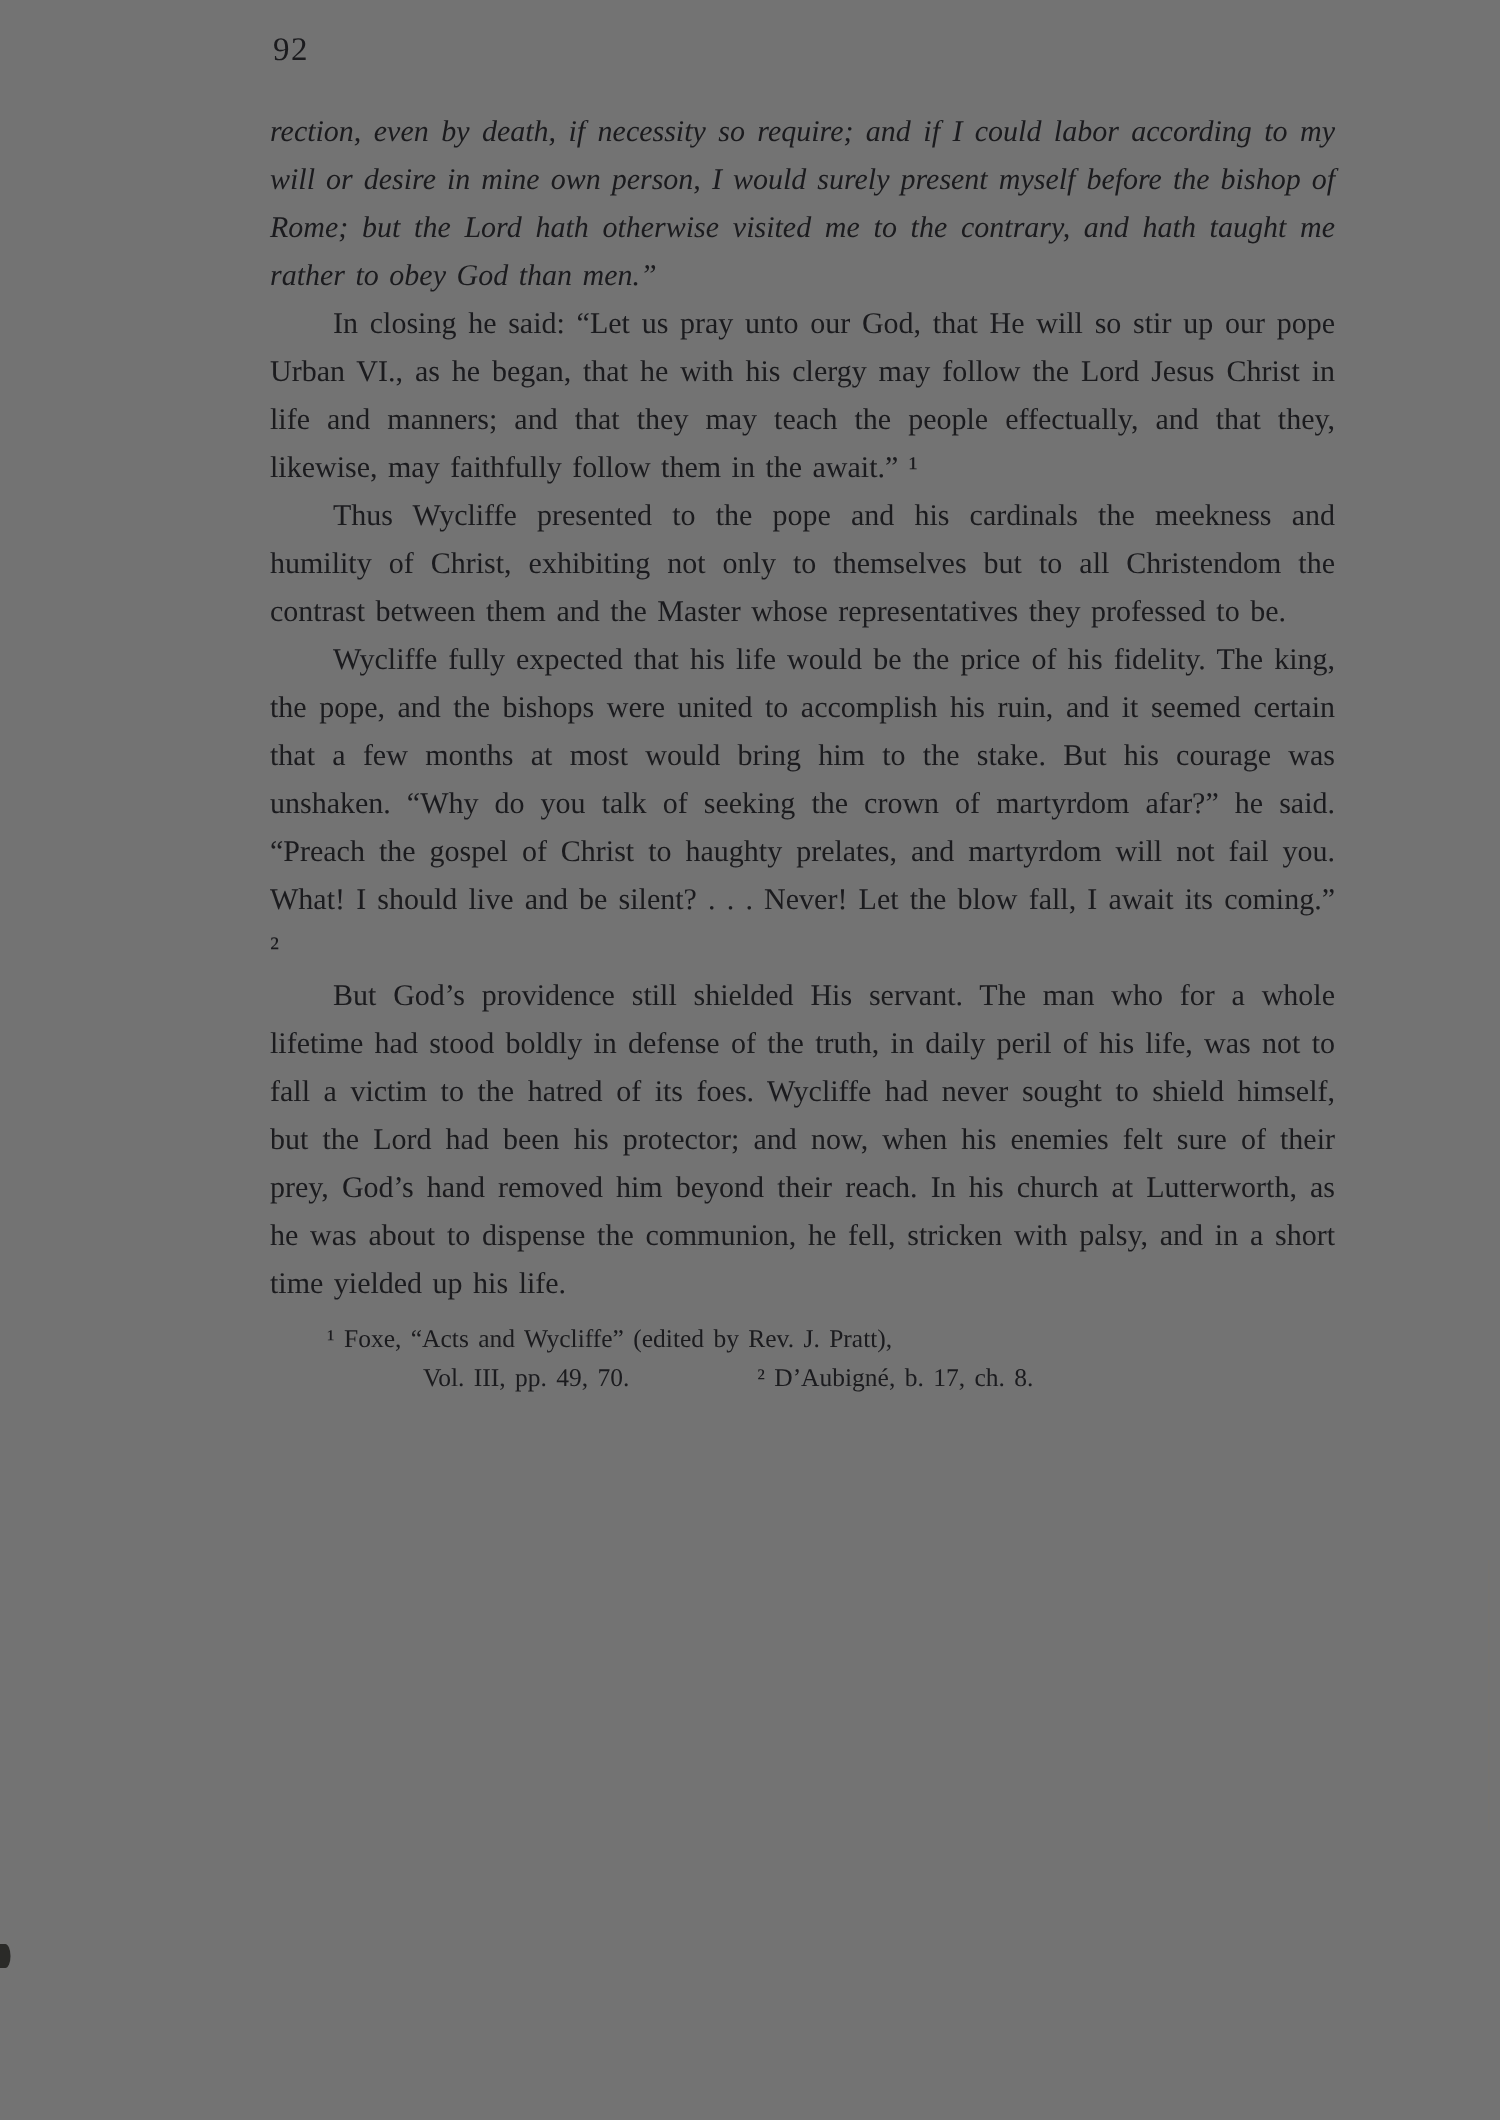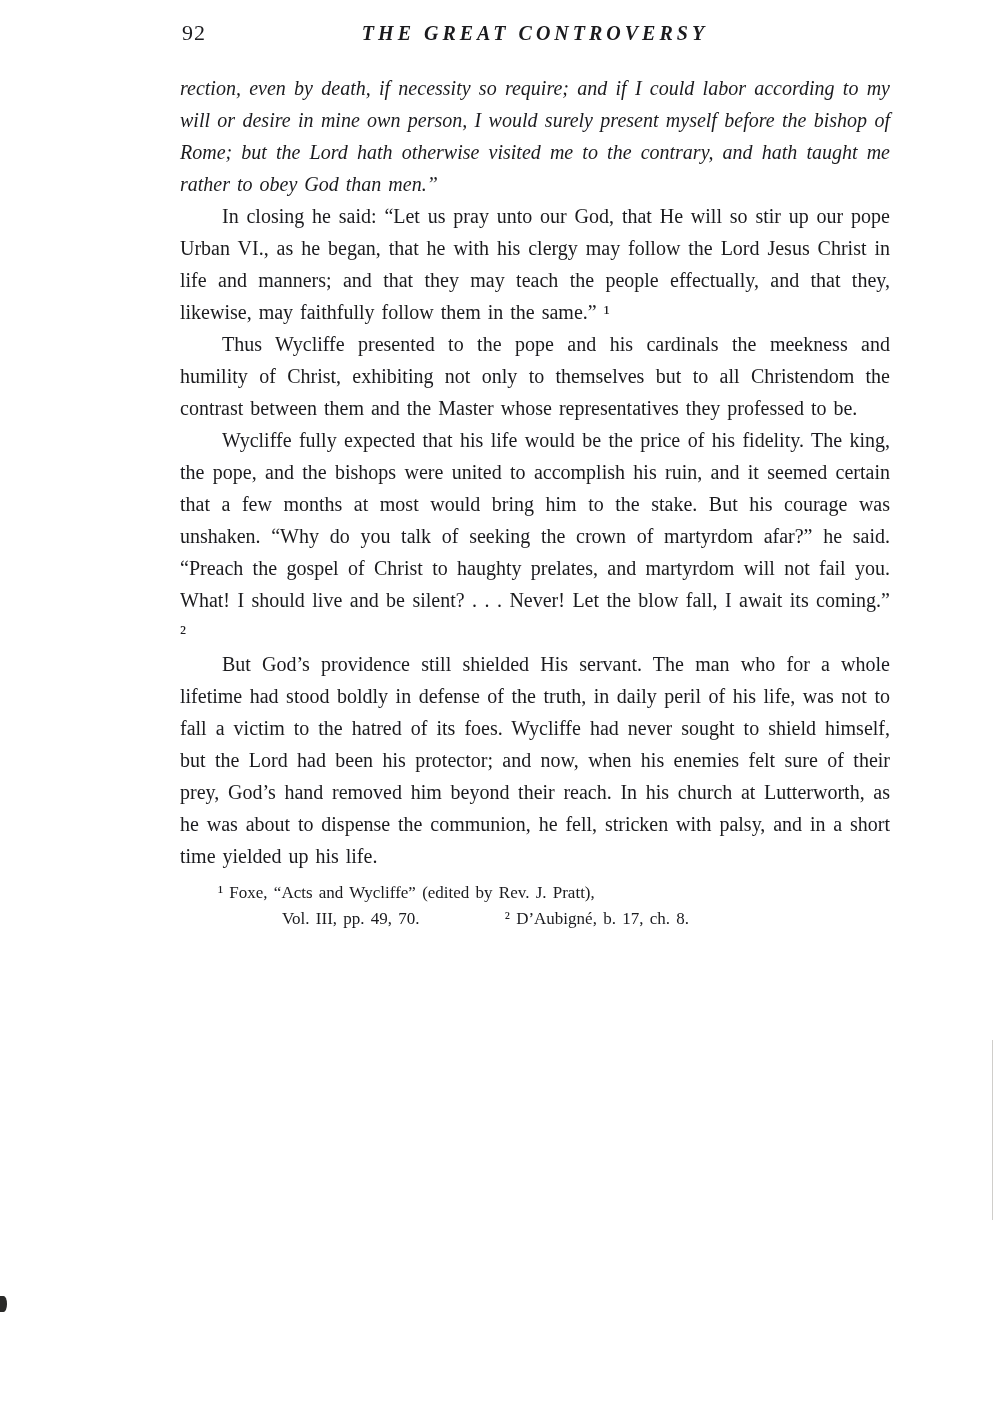--- a/index.html
+++ b/index.html
@@ -5,21 +5,21 @@
   html, body {
     margin: 0;
     padding: 0;
     background: #e9e7e0;
   }
   .page {
     position: relative;
     width: 1000px;
     height: 1413px;
     margin: 0 auto;
-    background: #ffffff;
+    background: #737373;
     color: #1b1b1e;
     font-family: "Liberation Serif", "DejaVu Serif", serif;
     overflow: hidden;
   }
   .content {
     position: absolute;
     left: 180px;
     top: 20px;
     width: 710px;
   }
@@ -95,26 +95,25 @@
   }
 </style>
 </head>
 <body>
 
 <div class="page">
   <div class="content">
 
     <header class="running-head">
       <span class="page-number">92</span>
-      <span class="header-title">THE GREAT CONTROVERSY</span>
     </header>
 
     <main class="text-block">
       <p class="para no-indent">rection, even by death, if necessity so require; and if I could labor according to my will or desire in mine own person, I would surely present myself before the bishop of Rome; but the Lord hath otherwise visited me to the contrary, and hath taught me rather to obey God than men.”</p>
-      <p class="para">In closing he said: “Let us pray unto our God, that He will so stir up our pope Urban VI., as he began, that he with his clergy may follow the Lord Jesus Christ in life and manners; and that they may teach the people effectually, and that they, likewise, may faithfully follow them in the same.” ¹</p>
+      <p class="para">In closing he said: “Let us pray unto our God, that He will so stir up our pope Urban VI., as he began, that he with his clergy may follow the Lord Jesus Christ in life and manners; and that they may teach the people effectually, and that they, likewise, may faithfully follow them in the await.” ¹</p>
       <p class="para">Thus Wycliffe presented to the pope and his cardinals the meekness and humility of Christ, exhibiting not only to themselves but to all Christendom the contrast between them and the Master whose representatives they professed to be.</p>
       <p class="para">Wycliffe fully expected that his life would be the price of his fidelity. The king, the pope, and the bishops were united to accomplish his ruin, and it seemed certain that a few months at most would bring him to the stake. But his courage was unshaken. “Why do you talk of seeking the crown of martyrdom afar?” he said. “Preach the gospel of Christ to haughty prelates, and martyrdom will not fail you. What! I should live and be silent? . . . Never! Let the blow fall, I await its coming.” ²</p>
       <p class="para">But God’s providence still shielded His servant. The man who for a whole lifetime had stood boldly in defense of the truth, in daily peril of his life, was not to fall a victim to the hatred of its foes. Wycliffe had never sought to shield himself, but the Lord had been his protector; and now, when his enemies felt sure of their prey, God’s hand removed him beyond their reach. In his church at Lutterworth, as he was about to dispense the communion, he fell, stricken with palsy, and in a short time yielded up his life.</p>
     </main>
 
     <footer class="footnotes">
       <div class="fn-line1">¹ Foxe, “Acts and Wycliffe” (edited by Rev. J. Pratt),</div>
       <div class="fn-line2">
         <span>Vol. III, pp. 49, 70.</span>
         <span class="fn-note2">² D’Aubigné, b. 17, ch. 8.</span>

